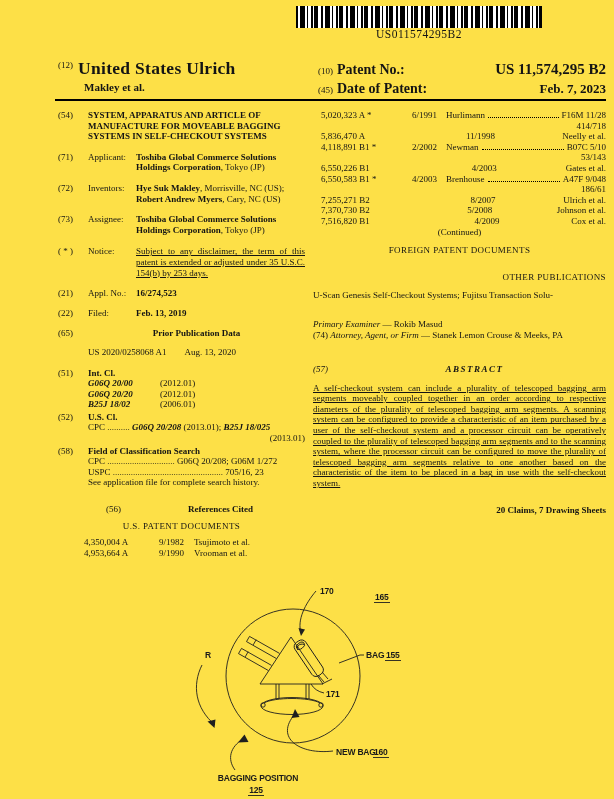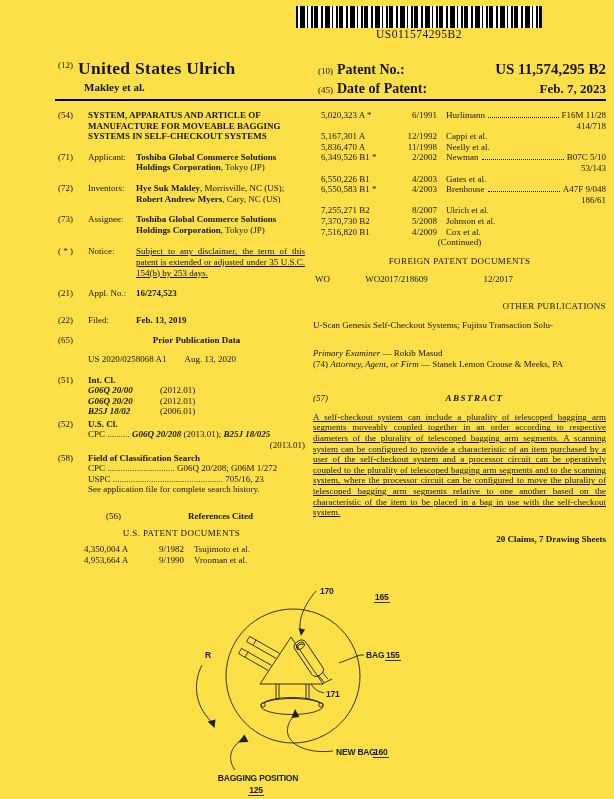--- a/index.html
+++ b/index.html
@@ -41,21 +41,21 @@
   .publine{margin-top:2px;padding-left:30px;}
   .publine .gap{margin-left:18px;}
   .icl-row .icode{display:inline-block;width:72px;}
   .cont-right{text-align:right;}
   
   .ref-row{display:flex;align-items:baseline;}
   .ref-row .lspace{width:26px;flex:none;}
   .lnum{width:64px;flex:none;}
   .ldate{width:36px;flex:none;text-align:right;}
   .lname{margin-left:10px;white-space:nowrap;}
-  .rrow{display:flex;align-items:baseline;padding-left:8px;}
+  .rrow{display:flex;align-items:baseline;padding-left:8px;justify-content:space-between;}
   .rnum{width:78px;flex:none;}
   .rdate{width:38px;flex:none;text-align:right;}
   .rname{margin-left:9px;white-space:nowrap;}
   .rleader{flex:1;border-bottom:1px dotted #000;margin:0 3px 2px 3px;min-width:8px;}
   .rcls{white-space:nowrap;}
   .rcls2{text-align:right;}
   .mt4{margin-top:4px;} .mt8{margin-top:8px;} .mt10{margin-top:16px;text-align:right;} .mt16{margin-top:24px;font-style:italic;} .mt18{margin-top:18px;}
   .caps-head{letter-spacing:.4px;}
   .fp-row{padding-left:2px;}
   .fp-row .fc{display:inline-block;width:48px;}
@@ -119,21 +119,21 @@
       <span class="lbl">Assignee:</span>
       <div class="body"><span class="b">Toshiba Global Commerce Solutions Holdings Corporation</span><span>, Tokyo (JP)</span></div>
     </div>
 
     <div class="sec">
       <span class="n">( * )</span>
       <span class="lbl">Notice:</span>
       <div class="body just">Subject to any disclaimer, the term of this patent is extended or adjusted under 35 U.S.C. 154(b) by 253 days.</div>
     </div>
 
-    <div class="sec mt4" style="margin-bottom:16px;">
+    <div class="sec mt4" style="margin-bottom:9px;">
       <span class="n">(21)</span>
       <span class="lbl">Appl. No.:</span>
       <div class="body b">16/274,523</div>
     </div>
 
     <div class="sec">
       <span class="n">(22)</span>
       <span class="lbl">Filed:</span>
       <div class="body b">Feb. 13, 2019</div>
     </div>
@@ -200,31 +200,26 @@
 
     <div class="rrow">
       <span class="rnum">5,020,323 A *</span>
       <span class="rdate">6/1991</span>
       <span class="rname">Hurlimann</span>
       <span class="rleader"></span>
       <span class="rcls">F16M 11/28</span>
     </div>
     <div class="rcls2">414/718</div>
     <div class="rrow">
-      <span class="rnum">5,167,301 A</span>
-      <span class="rdate">12/1992</span>
-      <span class="rname">Cappi et al.</span>
-    </div>
-    <div class="rrow">
       <span class="rnum">5,836,470 A</span>
       <span class="rdate">11/1998</span>
       <span class="rname">Neelly et al.</span>
     </div>
     <div class="rrow">
-      <span class="rnum">6,349,526 B1 *</span>
+      <span class="rnum">4,118,891 B1 *</span>
       <span class="rdate">2/2002</span>
       <span class="rname">Newman</span>
       <span class="rleader"></span>
       <span class="rcls">B07C 5/10</span>
     </div>
     <div class="rcls2">53/143</div>
     <div class="rrow">
       <span class="rnum">6,550,226 B1</span>
       <span class="rdate">4/2003</span>
       <span class="rname">Gates et al.</span>
@@ -248,25 +243,20 @@
       <span class="rname">Johnson et al.</span>
     </div>
     <div class="rrow">
       <span class="rnum">7,516,820 B1</span>
       <span class="rdate">4/2009</span>
       <span class="rname">Cox et al.</span>
     </div>
     <div class="center">(Continued)</div>
 
     <div class="center caps-head mt8">FOREIGN PATENT DOCUMENTS</div>
-    <div class="fp-row mt8">
-      <span class="fc">WO</span>
-      <span class="fn">WO2017/218609</span>
-      <span>12/2017</span>
-    </div>
 
     <div class="center caps-head mt10">OTHER PUBLICATIONS</div>
     <div class="mt8">U-Scan Genesis Self-Checkout Systems; Fujitsu Transaction Solu-</div>
 
     <div class="mt18"><span class="it">Primary Examiner</span><span> — </span><span>Rokib Masud</span></div>
     <div><span>(74)</span> <span class="it">Attorney, Agent, or Firm</span><span> — </span><span>Stanek Lemon Crouse &amp; Meeks, PA</span></div>
 
     <div class="abs-head mt16">
       <span class="n">(57)</span>
       <span class="h">ABSTRACT</span>

